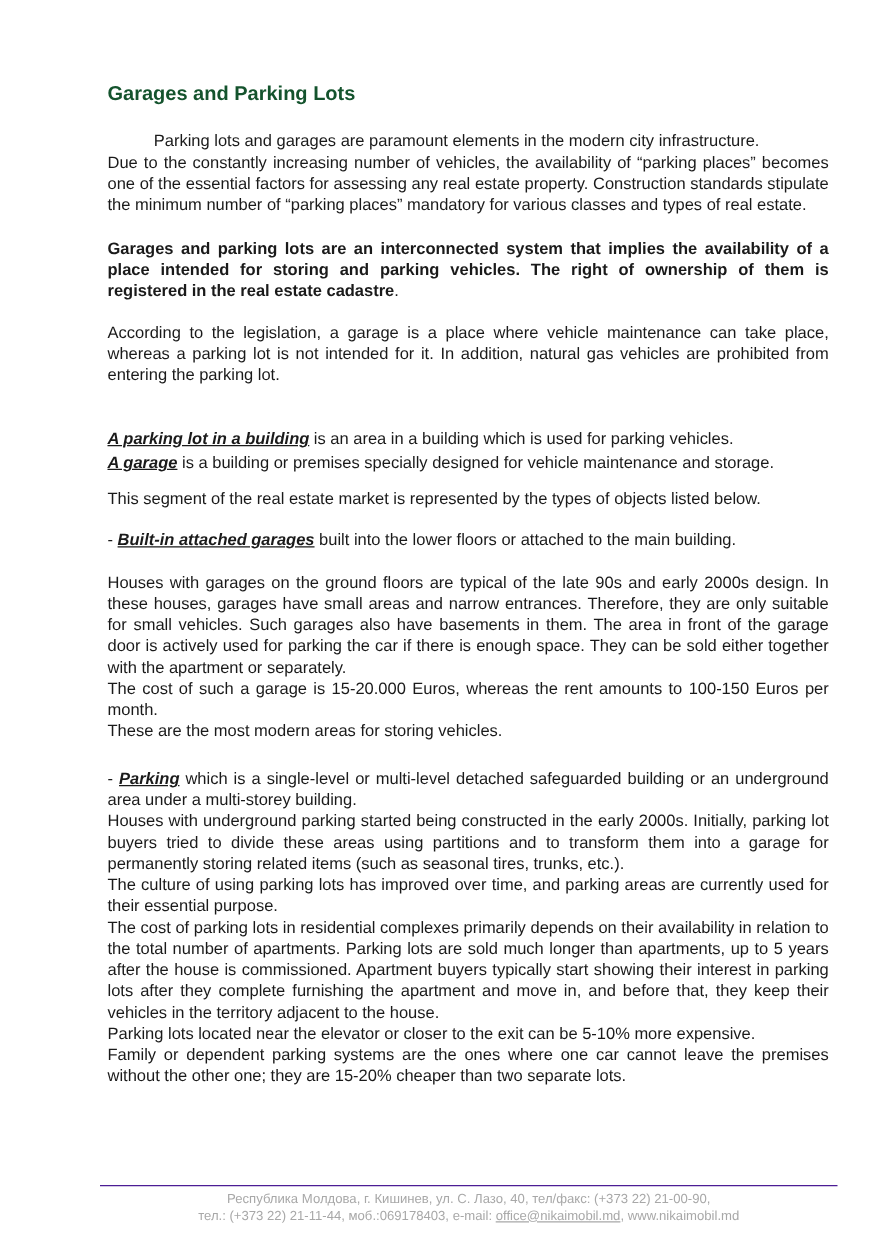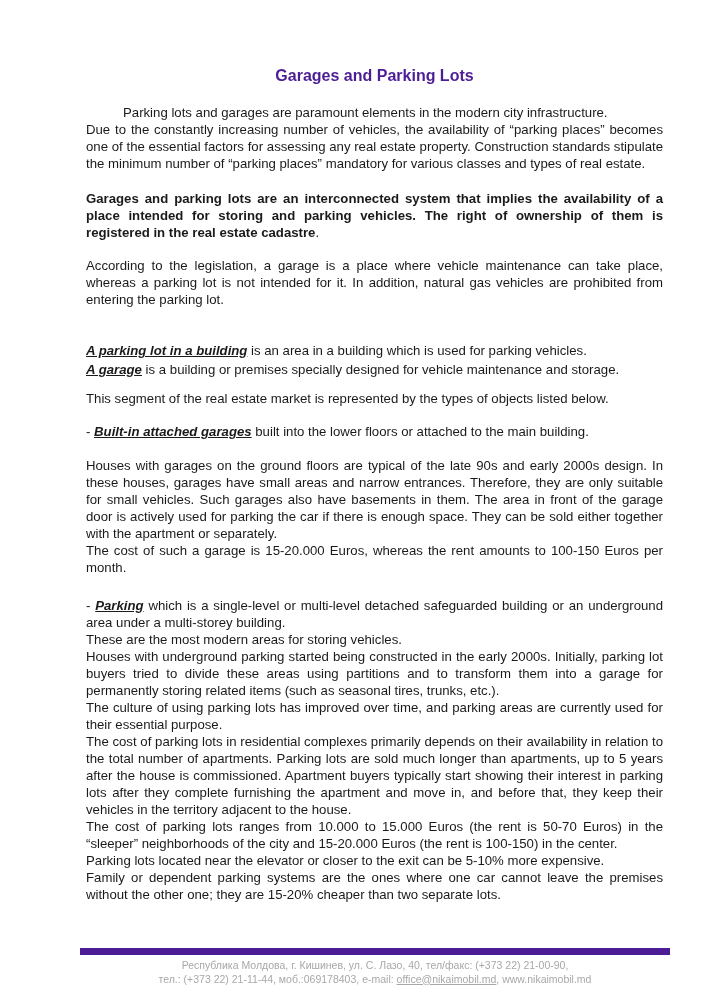--- a/index.html
+++ b/index.html
@@ -16,22 +16,22 @@
     left:86px; top:66px;
     width:577px;
     font-size:13.2px;
     line-height:17px;
   }
   h1.doc-title {
     margin:0 0 19px 0;
     font-size:16px;
     line-height:19px;
     font-weight:bold;
-    text-align:center;
-    color:#4c1d95;
+    text-align:left;
+    color:#14532d;
   }
   p { margin:0; }
   .just { text-align:justify; }
   .lead { padding-left:37px; }
   .bold { font-weight:bold; }
   .normal { font-weight:normal; }
   .term {
     font-weight:bold;
     font-style:italic;
     text-decoration:underline;
@@ -41,21 +41,21 @@
   .mt15 { margin-top:18px; }
   .mt16 { margin-top:16px; }
   .mt17 { margin-top:17px; }
   .mt21 { margin-top:21px; }
   .mt28 { margin-top:12px; }
   .mt34 { margin-top:34px; }
   .footer {
     position:absolute;
     left:80px; top:948px;
     width:590px;
-    border-top:7px solid #4c1d95;
+    border-top:1px solid #4c1d95;
     padding-top:4px;
     text-align:center;
     color:#a8a8a8;
     font-size:10.5px;
     line-height:13.5px;
     font-family:"Liberation Sans", sans-serif;
   }
   .footer a.email-link {
     color:#a8a8a8;
     text-decoration:underline;
@@ -81,27 +81,26 @@
 
     <p class="mt13"><span class="term">A garage</span><span> is a building or premises specially designed for vehicle maintenance and storage.</span></p>
 
     <p class="mt28">This segment of the real estate market is represented by the types of objects listed below.</p>
 
     <p class="mt16"><span>- </span><span class="term">Built-in attached garages</span><span> built into the lower floors or attached to the main building.</span></p>
 
     <p class="just mt17">Houses with garages on the ground floors are typical of the late 90s and early 2000s design. In these houses, garages have small areas and narrow entrances. Therefore, they are only suitable for small vehicles. Such garages also have basements in them. The area in front of the garage door is actively used for parking the car if there is enough space. They can be sold either together with the apartment or separately.</p>
     <p class="just">The cost of such a garage is 15-20.000 Euros, whereas the rent amounts to 100-150 Euros per month.</p>
 
+    <p class="just">These are the most modern areas for storing vehicles.</p>
+
     <p class="just mt21"><span>- </span><span class="term">Parking</span><span> which is a single-level or multi-level detached safeguarded building or an underground area under a multi-storey building.</span></p>
-
-    <p class="just">These are the most modern areas for storing vehicles.</p>
     <p class="just">Houses with underground parking started being constructed in the early 2000s. Initially, parking lot buyers tried to divide these areas using partitions and to transform them into a garage for permanently storing related items (such as seasonal tires, trunks, etc.).</p>
     <p class="just">The culture of using parking lots has improved over time, and parking areas are currently used for their essential purpose.</p>
     <p class="just">The cost of parking lots in residential complexes primarily depends on their availability in relation to the total number of apartments. Parking lots are sold much longer than apartments, up to 5 years after the house is commissioned. Apartment buyers typically start showing their interest in parking lots after they complete furnishing the apartment and move in, and before that, they keep their vehicles in the territory adjacent to the house.</p>
-    <p class="just">The cost of parking lots ranges from 10.000 to 15.000 Euros (the rent is 50-70 Euros) in the “sleeper” neighborhoods of the city and 15-20.000 Euros (the rent is 100-150) in the center.</p>
     <p class="just">Parking lots located near the elevator or closer to the exit can be 5-10% more expensive.</p>
     <p class="just">Family or dependent parking systems are the ones where one car cannot leave the premises without the other one; they are 15-20% cheaper than two separate lots.</p>
 
   </div>
 
   <div class="footer">
     <div>Республика Молдова, г. Кишинев, ул. С. Лазо, 40, тел/факс: (+373 22) 21-00-90,</div>
     <div><span>тел.: (+373 22) 21-11-44, моб.:069178403, e-mail: </span><a class="email-link">office@nikaimobil.md</a><span>, www.nikaimobil.md</span></div>
   </div>
 </div>

